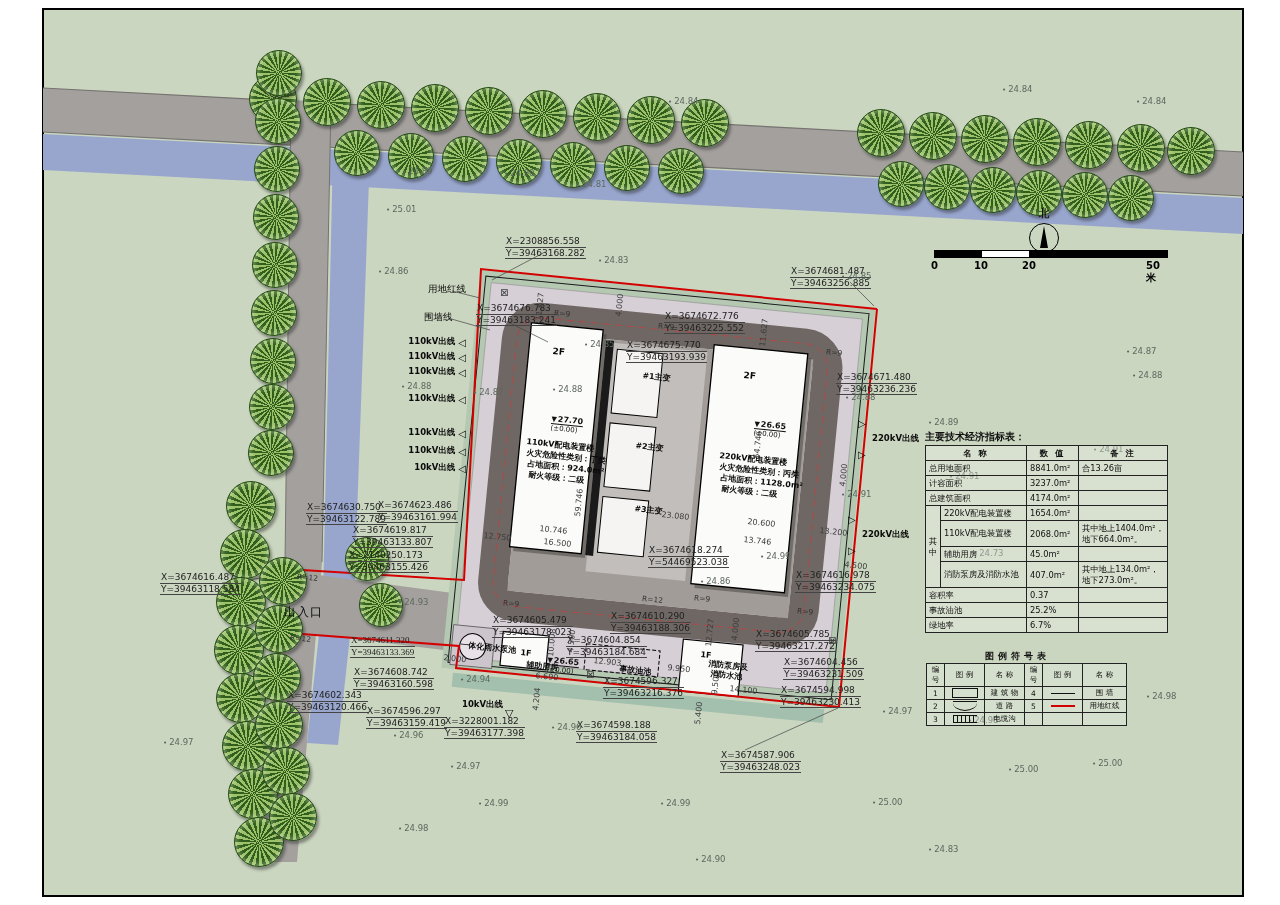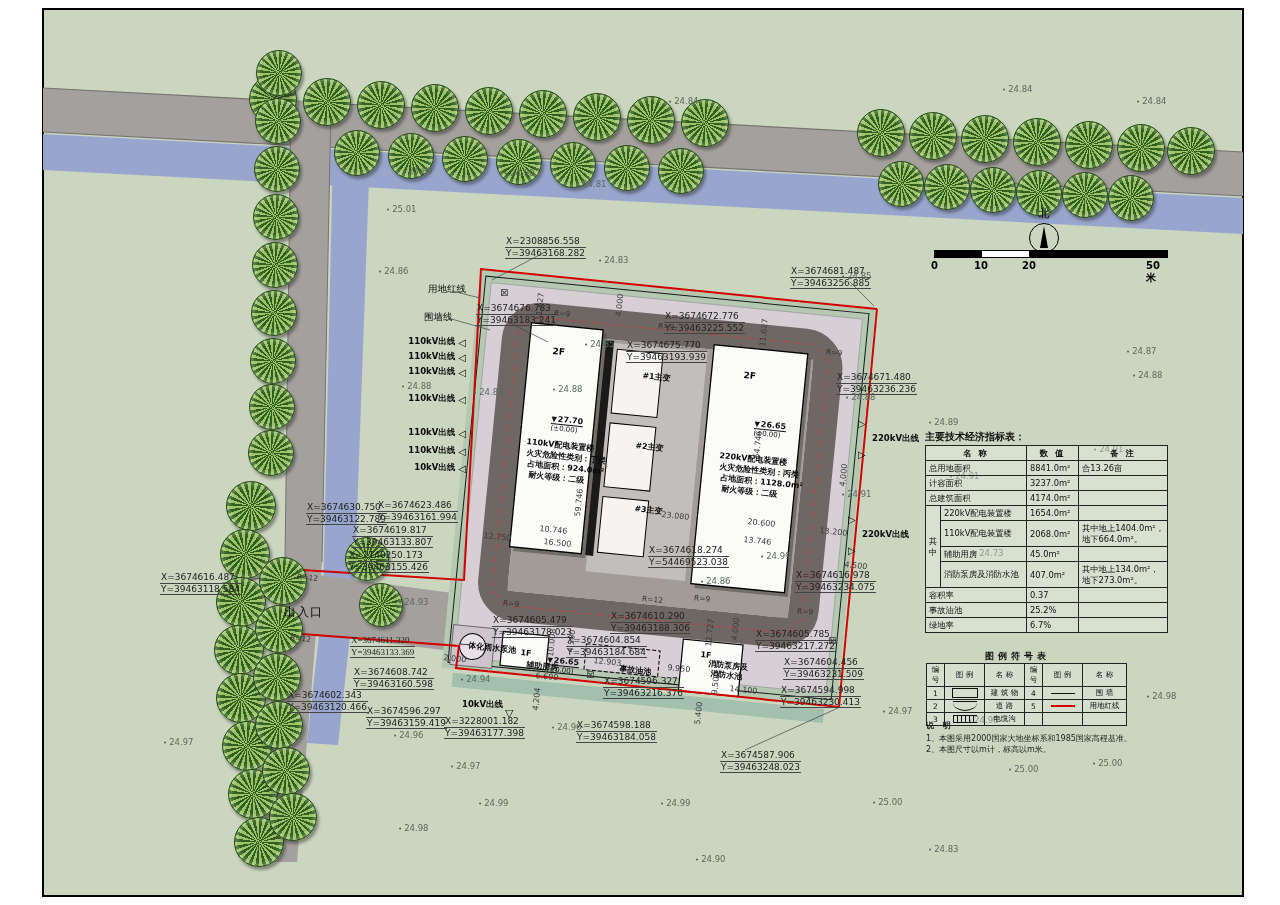--- a/index.html
+++ b/index.html
@@ -599,20 +599,15 @@
       <td>3</td>
           <td><span class="sym sym-cable"></span></td>
           <td>电缆沟</td>
       <td></td>
           <td></td>
           <td></td>
     </tr>
   </tbody>
     </table>
 
-  <div class="notes-s">
-    <div class="nst">说 明</div>
-    <div>1、本图采用2000国家大地坐标系和1985国家高程基准。</div>
-    <div>2、本图尺寸以m计，标高以m米。</div>
-  </div>
 
 
 </div>
 
 </body></html>

